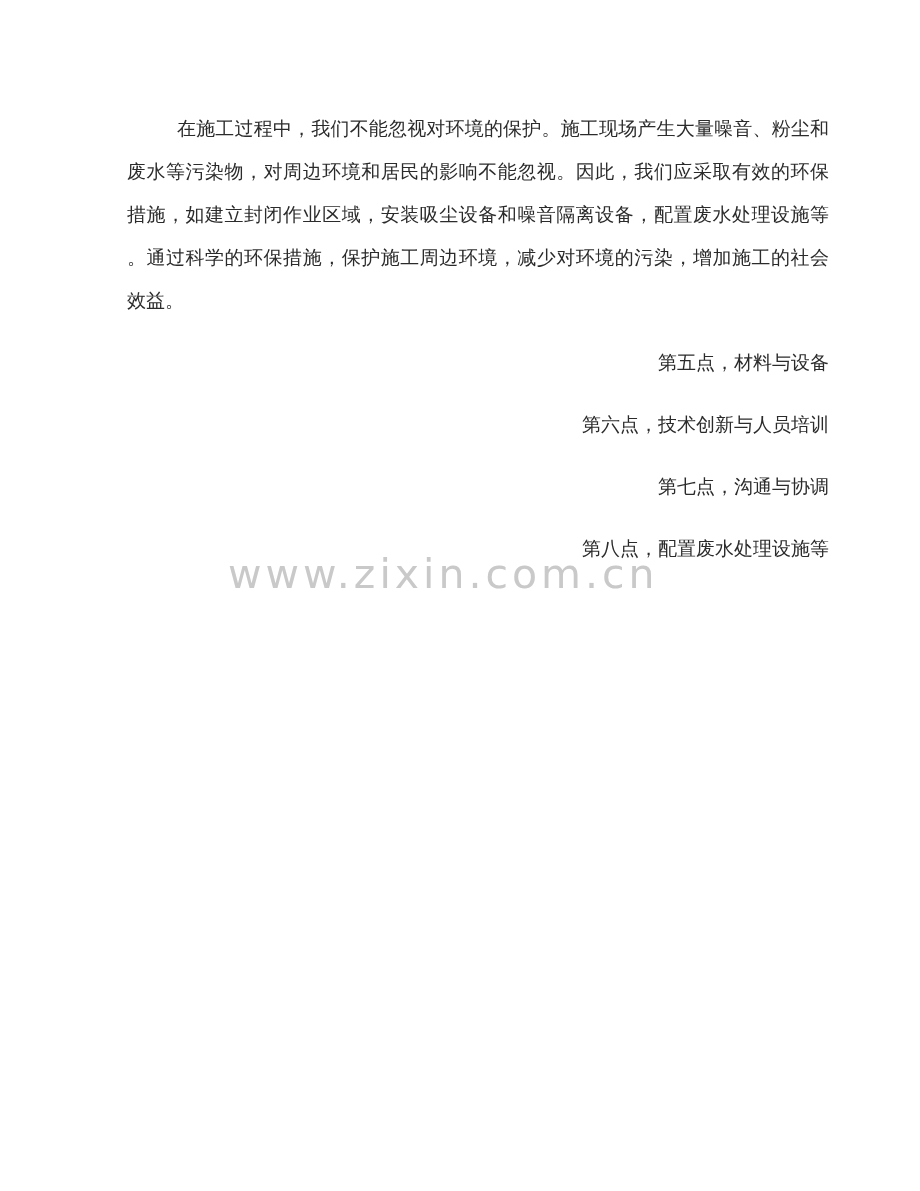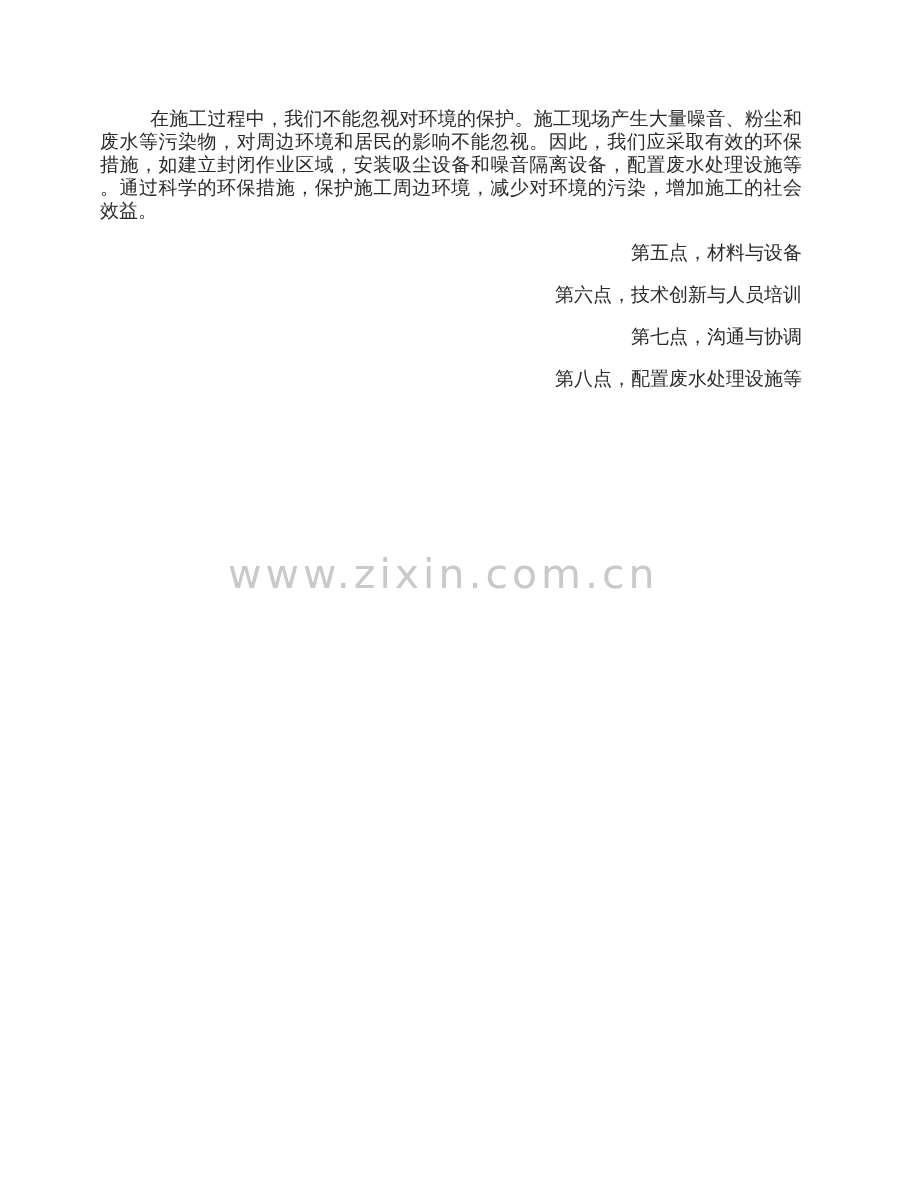--- a/index.html
+++ b/index.html
@@ -24,26 +24,26 @@
     font-size: 41px;
     line-height: 1;
     letter-spacing: 4px;
     color: #c9c9c9;
     white-space: nowrap;
     user-select: none;
     text-align: right;
   }
   .content {
     position: absolute;
-    left: 100px;
+    left: 127px;
     top: 107px;
     width: 702px;
     z-index: 1;
     font-size: 19px;
-    line-height: 23px;
+    line-height: 43px;
     color: #2b2b2b;
   }
   .content p {
     margin: 0 0 19px 0;
     text-indent: 50px;
     text-align: justify;
     line-break: anywhere;
     overflow-wrap: break-word;
   }
   .content p.heading {

